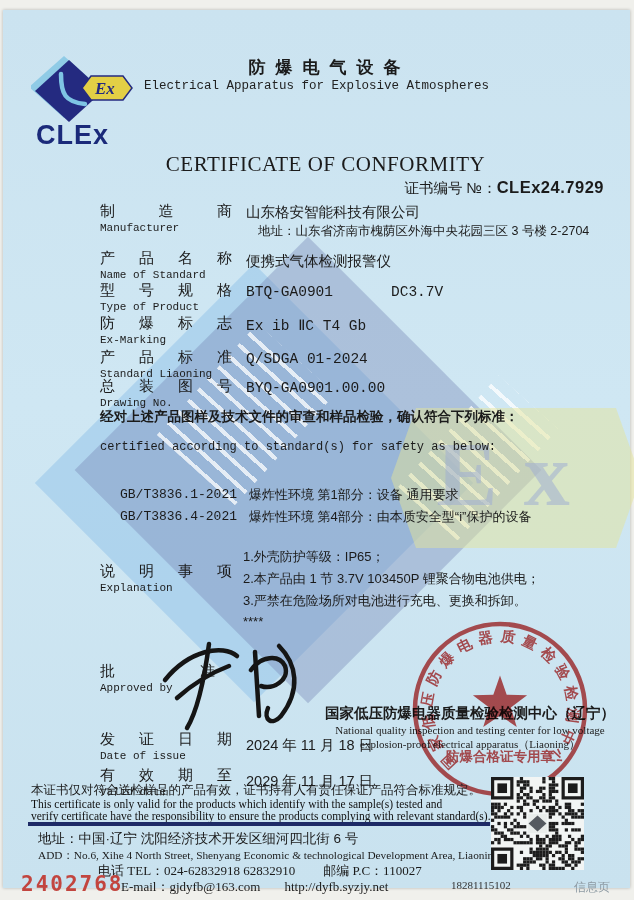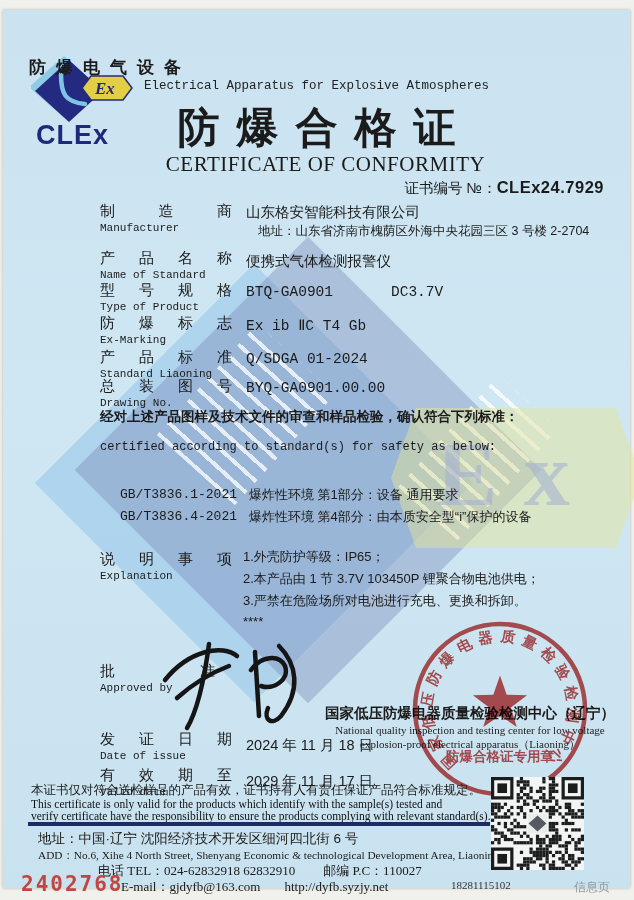--- a/index.html
+++ b/index.html
@@ -24,21 +24,21 @@
   .wm-hex{
     left:388px;top:398px;width:250px;height:140px;background:rgba(228,228,150,.48);
     clip-path:polygon(10% 0,90% 0,100% 50%,90% 100%,10% 100%,0 50%);
     display:flex;align-items:center;justify-content:center;
   }
   .wm-hex span{font-family:"Liberation Serif",serif;font-size:92px;font-weight:bold;
     color:rgba(160,175,210,.55);letter-spacing:26px;transform:translateY(-4px);}
   
   .logo-svg{position:absolute;left:28px;top:46px;}
   .logo-word{position:absolute;left:33px;top:110px;font-size:27px;font-weight:bold;color:#1b2a7a;letter-spacing:1px;}
-  .h-small-cn{position:absolute;left:0;right:0;top:46px;font-size:17px;font-weight:bold;letter-spacing:10px;text-indent:10px;padding-left:16px;}
+  .h-small-cn{position:absolute;left:0;right:0;top:46px;text-align:center;font-size:17px;font-weight:bold;letter-spacing:10px;text-indent:10px;padding-left:16px;}
   .h-small-en{position:absolute;left:0;right:0;top:69px;text-align:center;font-family:"Liberation Mono","DejaVu Sans Mono",monospace;font-size:12.5px;color:#222;}
   .h-big-cn{position:absolute;left:0;right:0;top:90px;text-align:center;font-size:42px;font-weight:bold;letter-spacing:17px;text-indent:17px;}
   .h-big-en{position:absolute;left:0;right:0;top:142px;text-align:center;font-family:"Liberation Serif",serif;font-size:21px;letter-spacing:.5px;margin-left:18px;}
   .certno{position:absolute;right:26px;top:168px;font-size:14.5px;}
   .certno b{font-size:16.5px;letter-spacing:.5px;}
   
   .f-label{position:absolute;left:97px;width:132px;}
   .f-label .cn{display:block;font-size:15px;font-weight:normal;text-align:justify;text-align-last:justify;}
   .f-label .en{display:block;font-family:"Liberation Mono","DejaVu Sans Mono",monospace;font-size:11px;margin-top:1px;white-space:nowrap;}
   .f-val{position:absolute;left:243px;font-size:14.5px;white-space:nowrap;}
@@ -90,21 +90,20 @@
     <polygon points="33,0 68,31 33,62 -2,31" fill="#8fcbe6"></polygon>
     <polygon points="38,4 72,35 38,66 4,35" fill="#242a80"></polygon>
     <path d="M 30 18 C 30 38 34 46 54 48" stroke="#7ec4e4" stroke-width="4.5" fill="none" stroke-linecap="round"></path>
     <polygon points="60,20 92,20 101,32 92,44 60,44 51,32" fill="#e3cf45" stroke="#242a80" stroke-width="1.5"></polygon>
     <text x="64" y="38" font-family="Liberation Serif,serif" font-style="italic" font-weight="bold" font-size="17" fill="#242a80">Ex</text>
   </svg>
   <div class="logo-word">CLEx</div>
 
   <div class="h-small-cn">防爆电气设备</div>
   <div class="h-small-en">Electrical Apparatus for Explosive Atmospheres</div>
-  <div class="h-big-cn">防爆合格证</div>
   <div class="h-big-en">CERTIFICATE OF CONFORMITY</div>
   <div class="certno">
     <span>证书编号 №：</span><b>CLEx24.7929</b>
   </div>
 
   <div class="f-label" style="top:192px">
     <span class="cn">制造商</span>
     <span class="en">Manufacturer</span>
   </div>
   <div class="f-val" style="top:193px">山东格安智能科技有限公司</div>
@@ -143,21 +142,21 @@
   <div class="f-val mono" style="top:370px">BYQ-GA0901.00.00</div>
 
   <div class="verify-cn">经对上述产品图样及技术文件的审查和样品检验，确认符合下列标准：</div>
   <div class="verify-en" style="top:430px">certified according to standard(s) for safety as below:</div>
 
   <div class="std-code" style="top:477px">GB/T3836.1-2021</div>
   <div class="std-desc" style="top:476px">爆炸性环境 第1部分：设备 通用要求</div>
   <div class="std-code" style="top:499px">GB/T3836.4-2021</div>
   <div class="std-desc" style="top:498px">爆炸性环境 第4部分：由本质安全型“i”保护的设备</div>
 
-  <div class="f-label" style="top:540px">
+  <div class="f-label" style="top:552px">
     <span class="cn">说明事项</span>
     <span class="en">Explanation</span>
   </div>
   <div class="exp-item" style="top:538px">1.外壳防护等级：IP65；</div>
   <div class="exp-item" style="top:560px">2.本产品由 1 节 3.7V 103450P 锂聚合物电池供电；</div>
   <div class="exp-item" style="top:582px">3.严禁在危险场所对电池进行充电、更换和拆卸。</div>
   <div class="exp-item" style="top:604px">****</div>
 
   <div class="f-label" style="top:652px;width:115px">
     <span class="cn">批准</span>

